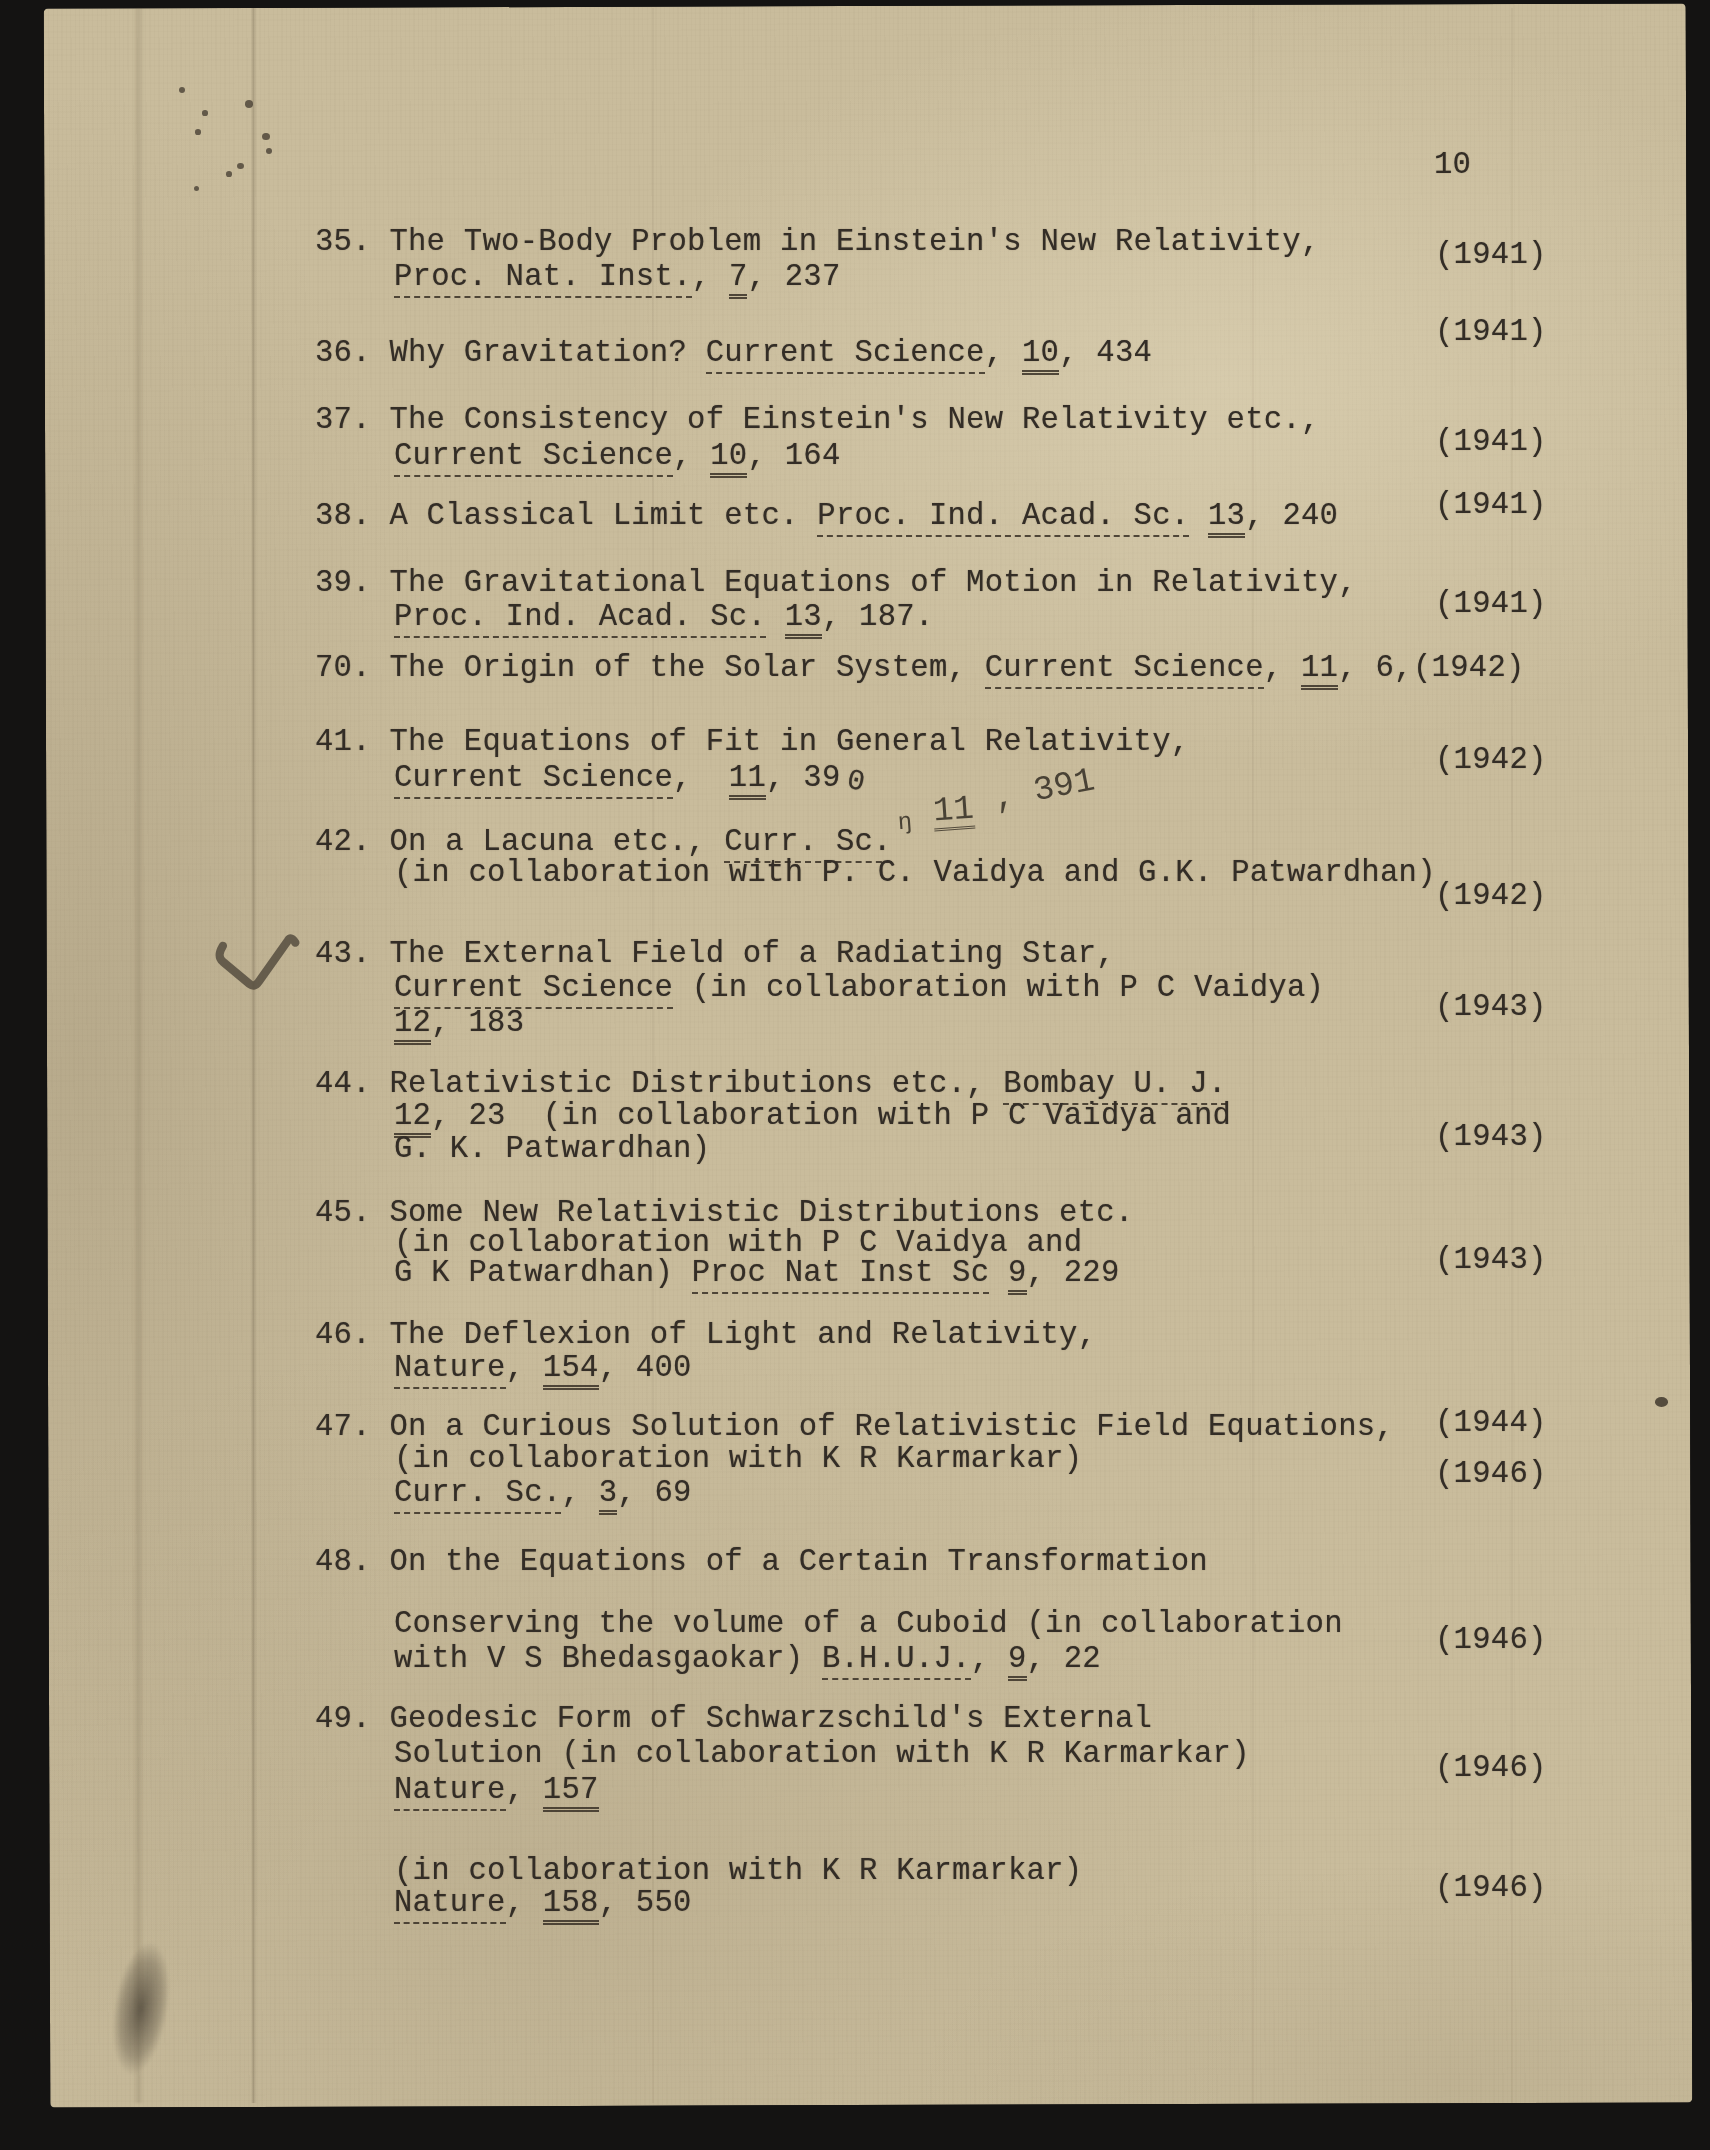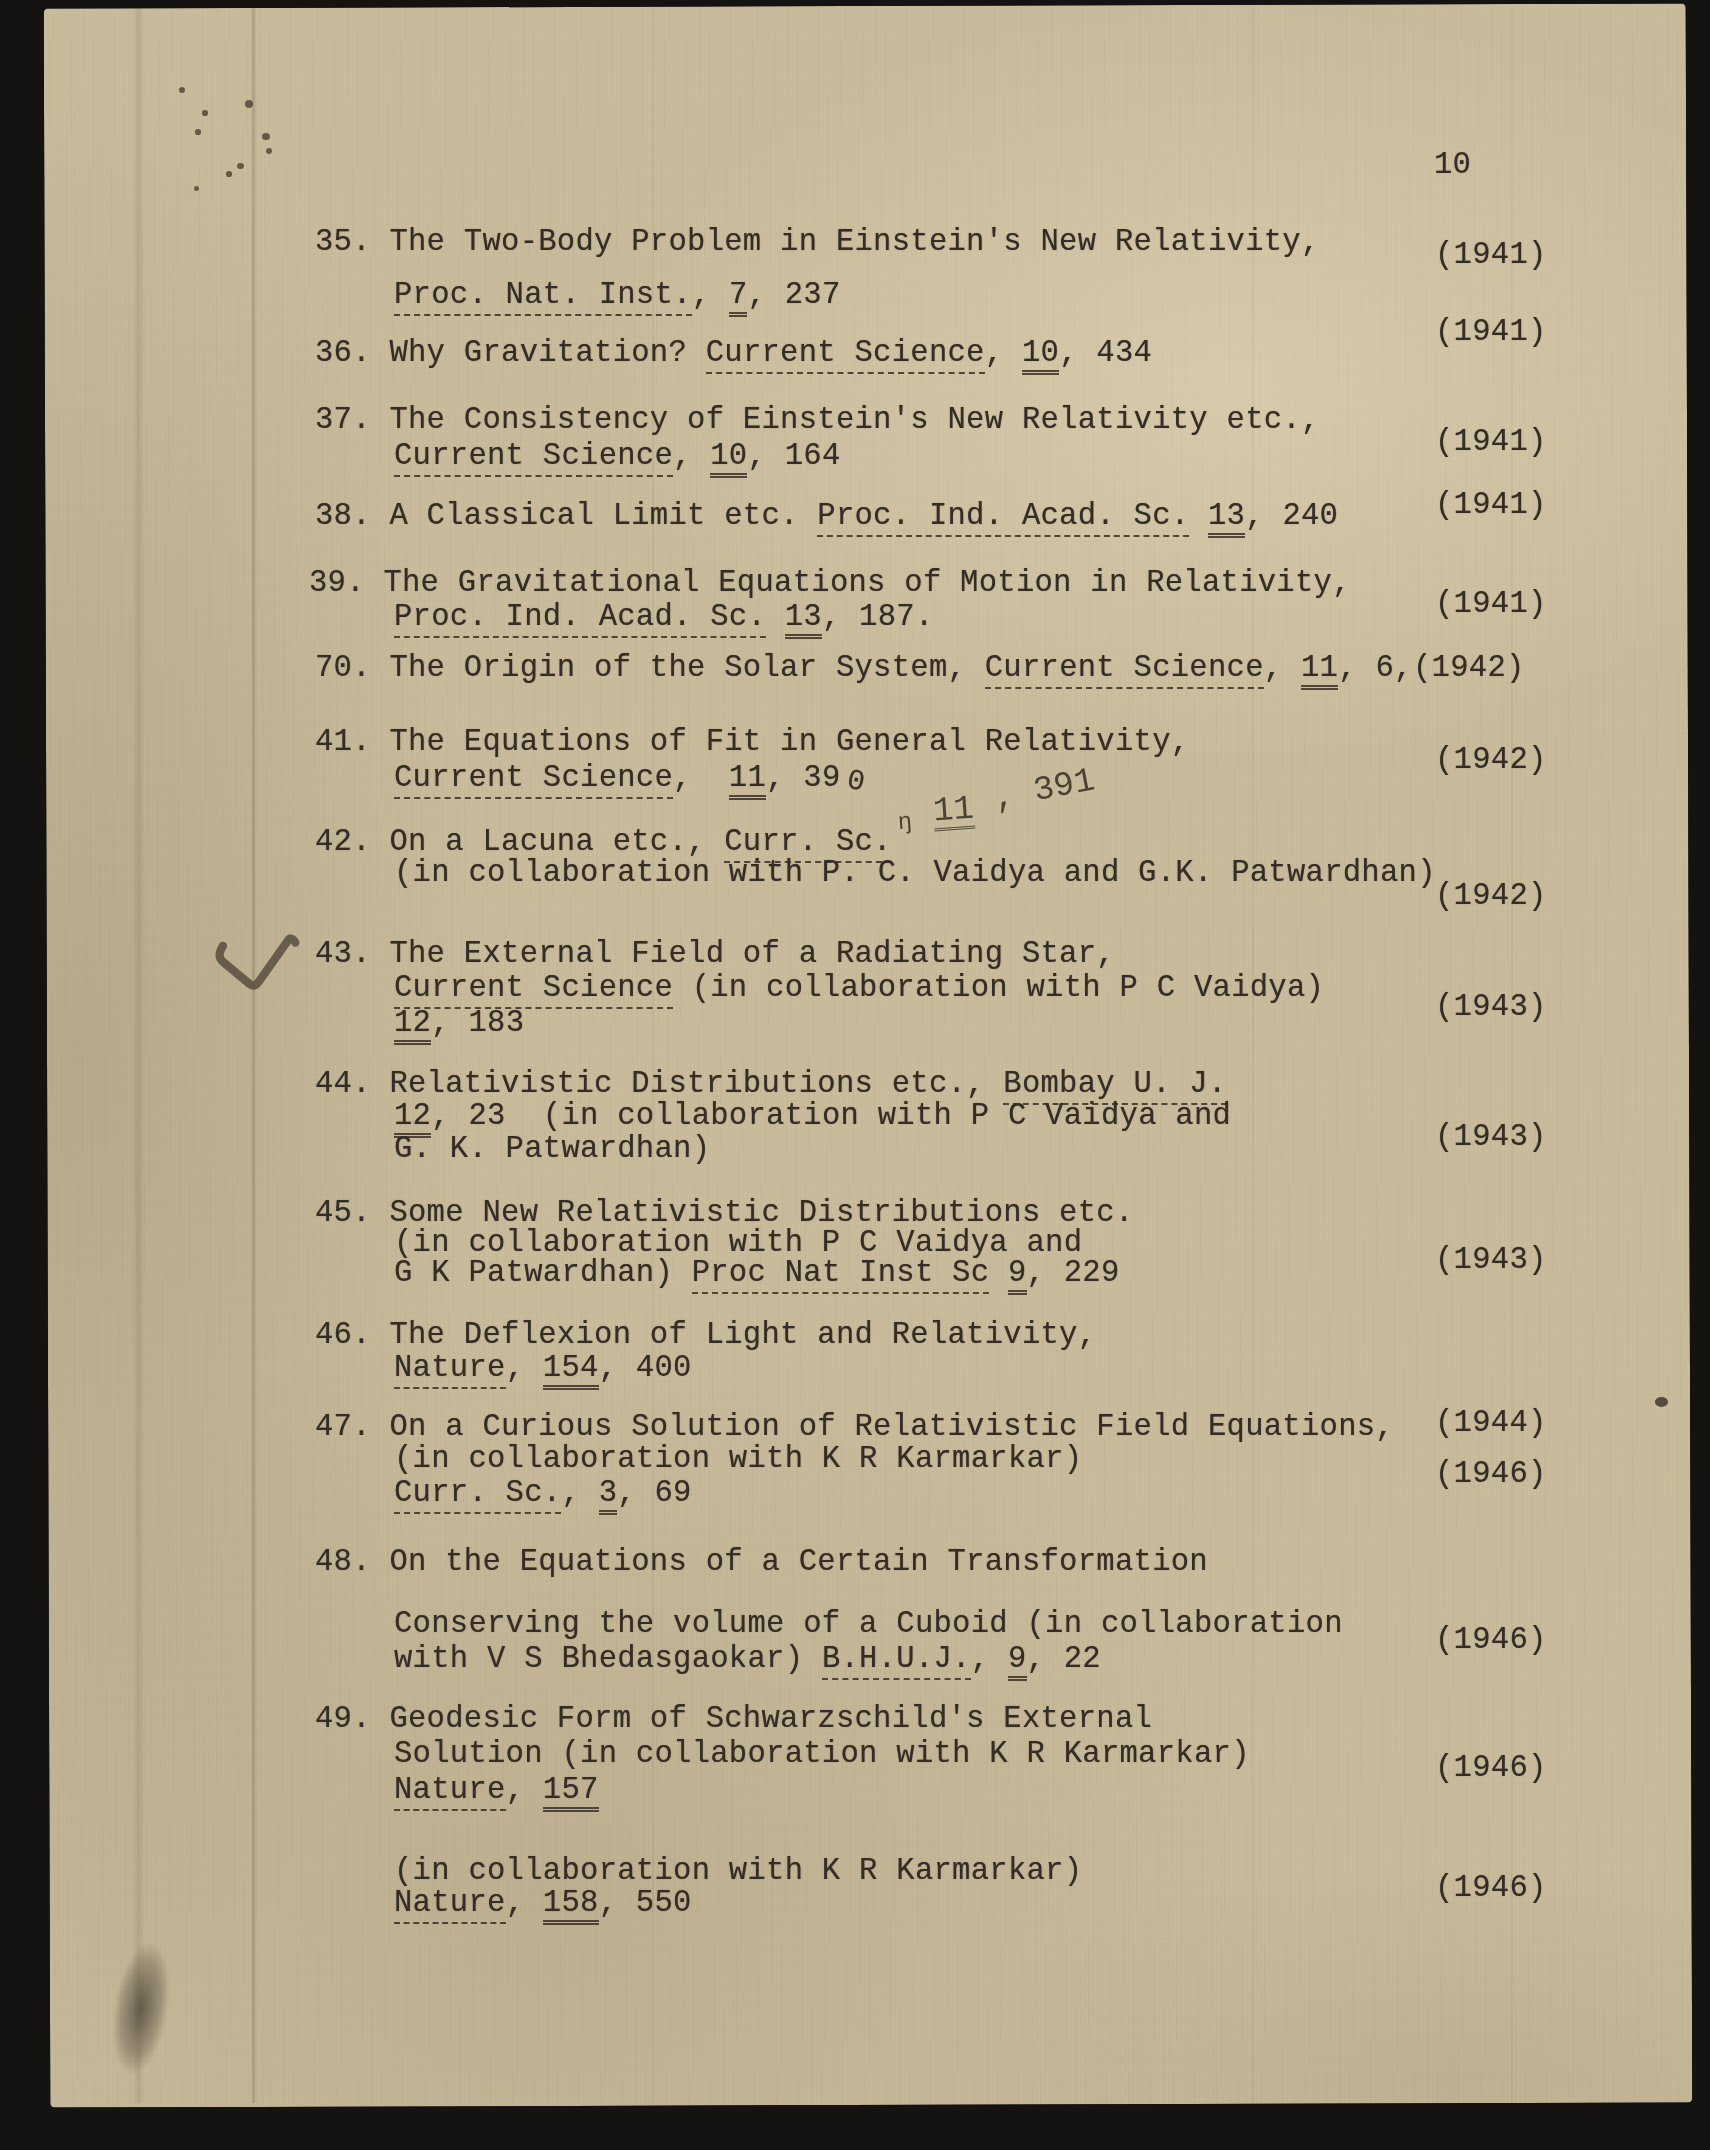--- a/index.html
+++ b/index.html
@@ -84,34 +84,34 @@
 
     <div class="pageno" style="left:1386px;top:150px">10</div>
 
     <svg id="checkmark-43" width="108" height="70" viewBox="0 0 170 110">
       <path d="M14 28 C8 38 6 46 14 53 L56 88 C61 92 66 91 70 85 L116 20 C120 14 124 16 128 23" fill="none" stroke="rgba(86,78,64,0.85)" stroke-width="13" stroke-linecap="round" stroke-linejoin="round"></path>
     </svg>
 
     <div id="hw-42"><span class="hw-mark">ŋ</span><span class="hw-vol">11</span><span class="hw-rest"> , 391</span></div>
 
     <div class="ln" style="left:267px;top:227px"><span class="seg">35. The Two-Body Problem in Einstein's New Relativity,</span></div>
-    <div class="ln" style="left:346px;top:280px"><span class="seg j">Proc. Nat. Inst.</span><span class="seg">, </span><span class="seg v">7</span><span class="seg">, 237</span></div>
+    <div class="ln" style="left:346px;top:262px"><span class="seg j">Proc. Nat. Inst.</span><span class="seg">, </span><span class="seg v">7</span><span class="seg">, 237</span></div>
     <div class="year" style="top:240px">(1941)</div>
 
     <div class="ln" style="left:267px;top:338px"><span class="seg">36. Why Gravitation? </span><span class="seg j">Current Science</span><span class="seg">, </span><span class="seg v">10</span><span class="seg">, 434</span></div>
     <div class="year" style="top:317px">(1941)</div>
 
     <div class="ln" style="left:267px;top:405px"><span class="seg">37. The Consistency of Einstein's New Relativity etc.,</span></div>
     <div class="ln" style="left:346px;top:441px"><span class="seg j">Current Science</span><span class="seg">, </span><span class="seg v">10</span><span class="seg">, 164</span></div>
     <div class="year" style="top:427px">(1941)</div>
 
     <div class="ln" style="left:267px;top:501px"><span class="seg">38. A Classical Limit etc. </span><span class="seg j">Proc. Ind. Acad. Sc.</span><span class="seg"> </span><span class="seg v">13</span><span class="seg">, 240</span></div>
     <div class="year" style="top:490px">(1941)</div>
 
-    <div class="ln" style="left:261px;top:568px"><span class="seg">39. The Gravitational Equations of Motion in Relativity,</span></div>
+    <div class="ln" style="left:267px;top:568px"><span class="seg">39. The Gravitational Equations of Motion in Relativity,</span></div>
     <div class="ln" style="left:346px;top:602px"><span class="seg j">Proc. Ind. Acad. Sc.</span><span class="seg"> </span><span class="seg v">13</span><span class="seg">, 187.</span></div>
     <div class="year" style="top:589px">(1941)</div>
 
     <div class="ln" style="left:267px;top:653px"><span class="seg">70. The Origin of the Solar System, </span><span class="seg j">Current Science</span><span class="seg">, </span><span class="seg v">11</span><span class="seg">, 6,</span></div>
     <div class="year" style="top:653px;left:1365px">(1942)</div>
 
     <div class="ln" style="left:267px;top:727px"><span class="seg">41. The Equations of Fit in General Relativity,</span></div>
     <div class="ln" style="left:346px;top:763px"><span class="seg j">Current Science</span><span class="seg">,  </span><span class="seg v">11</span><span class="seg">, 39</span><span class="seg hw0">0</span></div>
     <div class="year" style="top:745px">(1942)</div>
 

